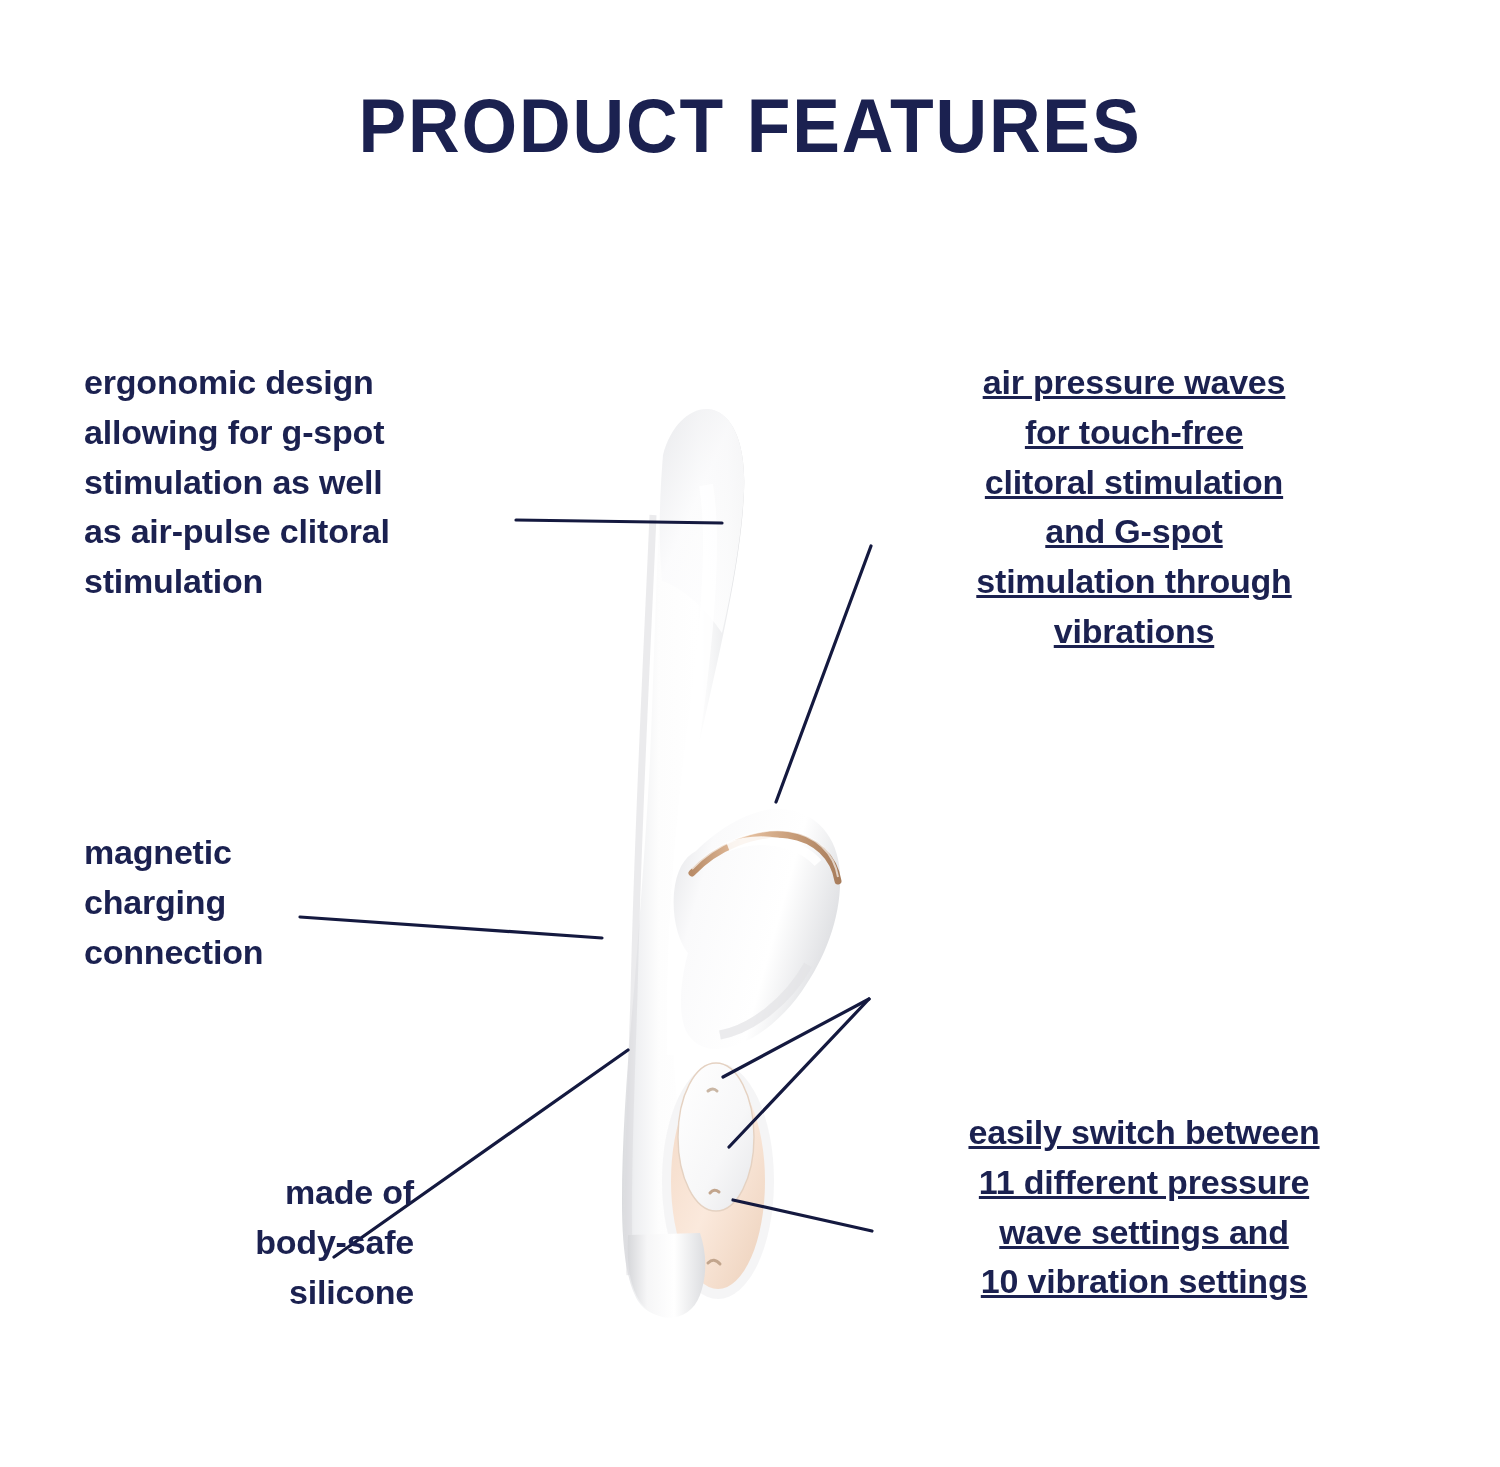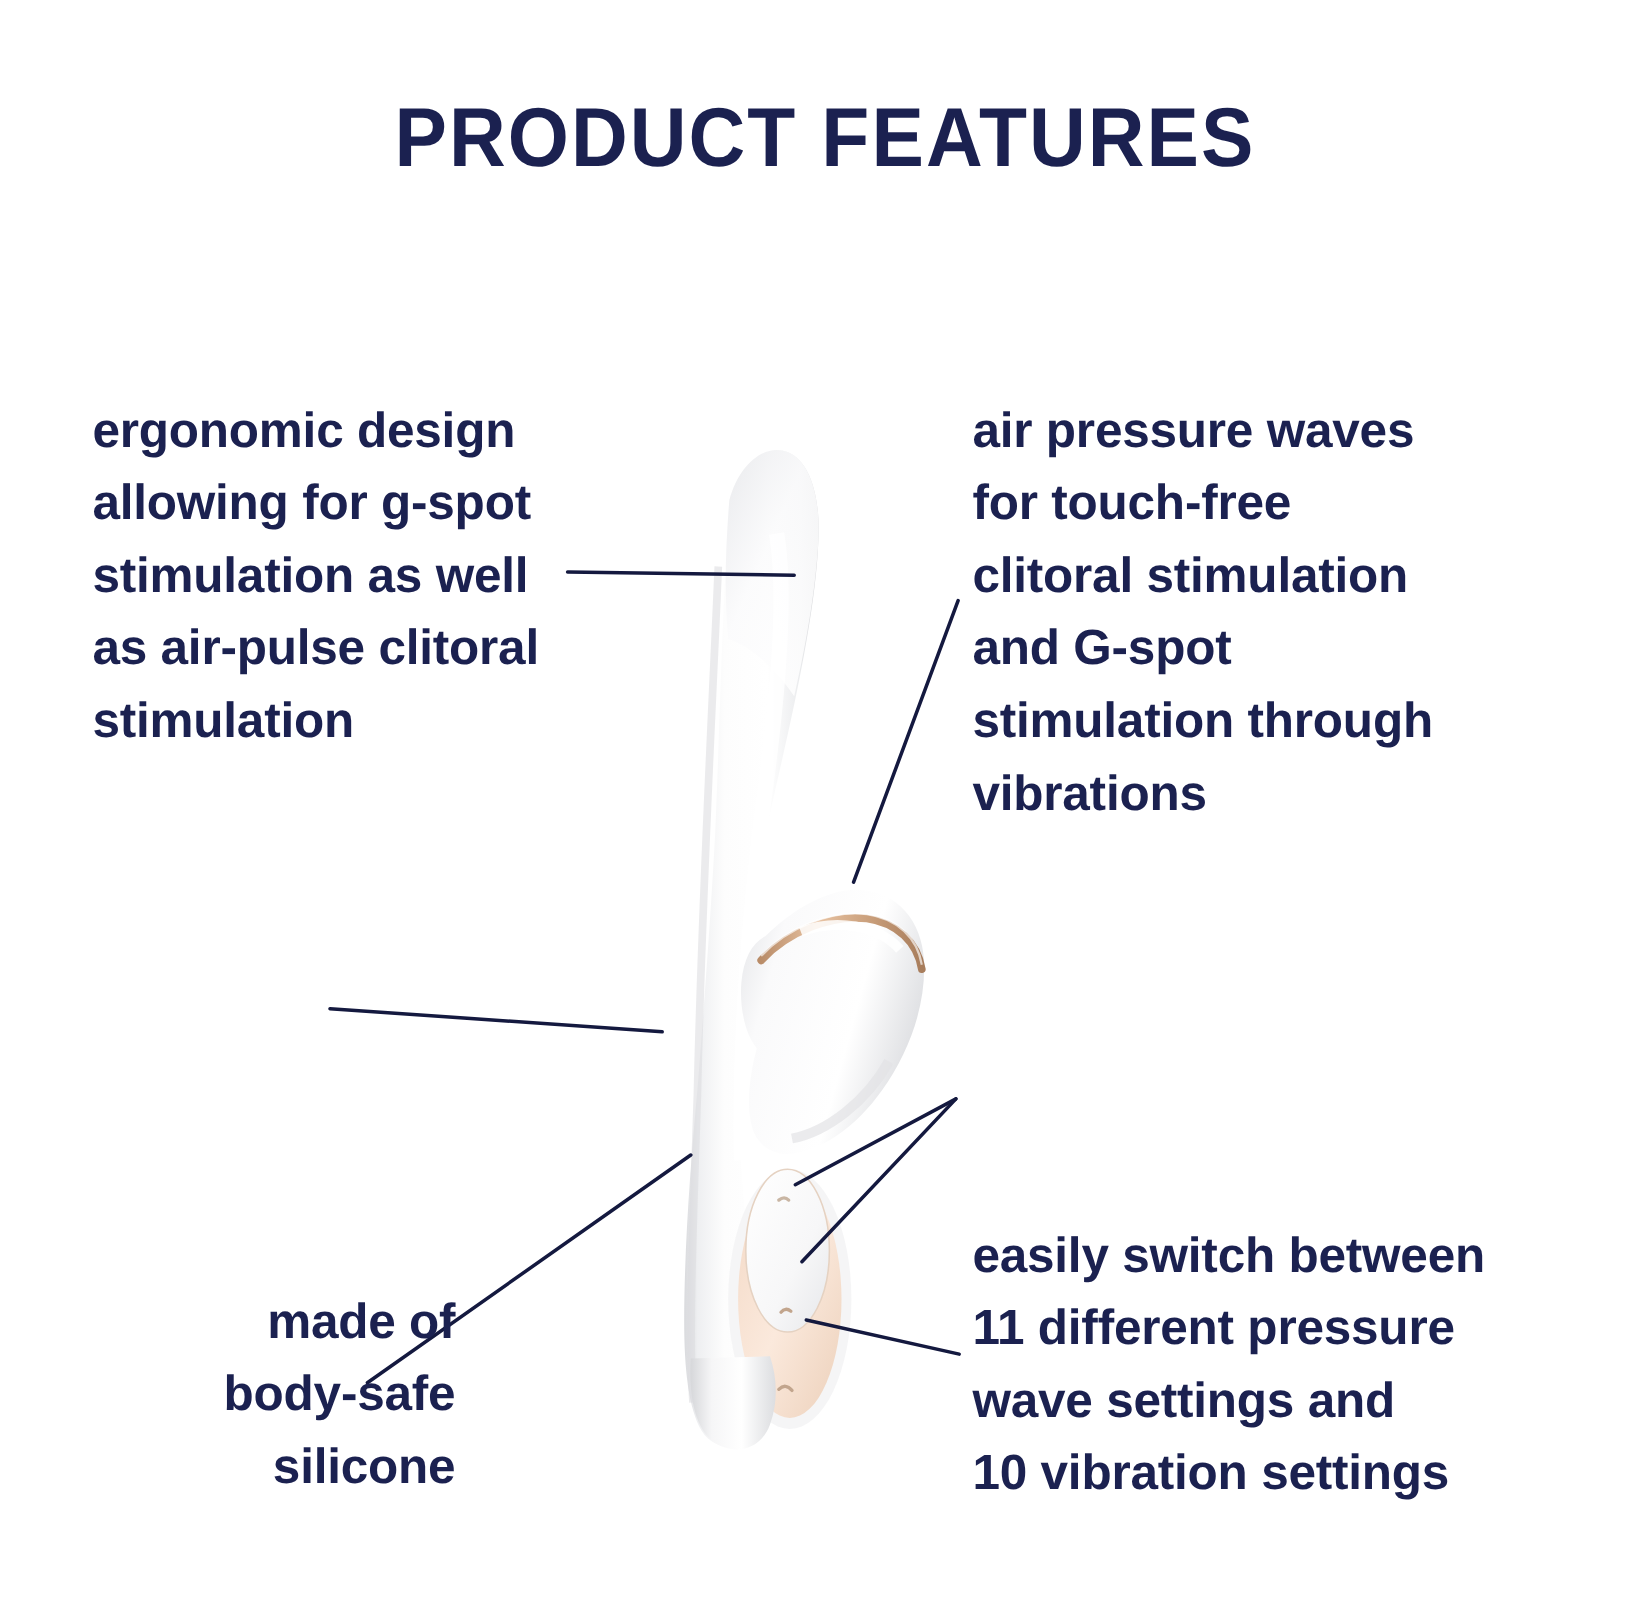--- a/index.html
+++ b/index.html
@@ -35,27 +35,27 @@
     transform: scaleX(0.94);
     transform-origin: center top;
   }
 
   
   .feature-block {
     position: absolute;
     color: #1b2150;
     font-family: "Liberation Sans", sans-serif;
     font-weight: bold;
-    font-size: 45px;
+    font-size: 34px;
     line-height: 1.465;
     letter-spacing: -0.2px;
     white-space: pre-line;
   }
   .feature-block.left  { text-align: left; }
-  .feature-block.right { text-align: left; }
+  .feature-block.right { text-align: center; text-decoration: underline; }
 
   #feature-ergonomic      { left: 84px;  top: 358px;  width: 470px; }
   #feature-magnetic       { left: 84px;  top: 828px;  width: 330px; }
   #feature-silicone       { left: 84px;  top: 1168px; width: 330px; text-align: right; }
   #feature-airpressure    { left: 884px; top: 358px;  width: 500px; }
   #feature-motors         { left: 884px; top: 828px;  width: 430px; }
   #feature-settings       { left: 884px; top: 1108px; width: 520px; }
 
   
   #leader-lines {
@@ -209,20 +209,23 @@
     <line class="leader-line" x1="869" y1="999" x2="729" y2="1147"></line>
     <line class="leader-line" x1="733" y1="1200" x2="872" y2="1231"></line>
   </svg>
 
   <div class="feature-block left" id="feature-ergonomic">ergonomic design
 allowing for g-spot
 stimulation as well
 as air-pulse clitoral
 stimulation</div>
 
+  <div class="feature-block left" id="feature-magnetic">magnetic
+charging
+connection</div>
 
   <div class="feature-block left" id="feature-silicone">made of
 body-safe
 silicone</div>
 
   <div class="feature-block right" id="feature-airpressure">air pressure waves
 for touch-free
 clitoral stimulation
 and G-spot
 stimulation through

